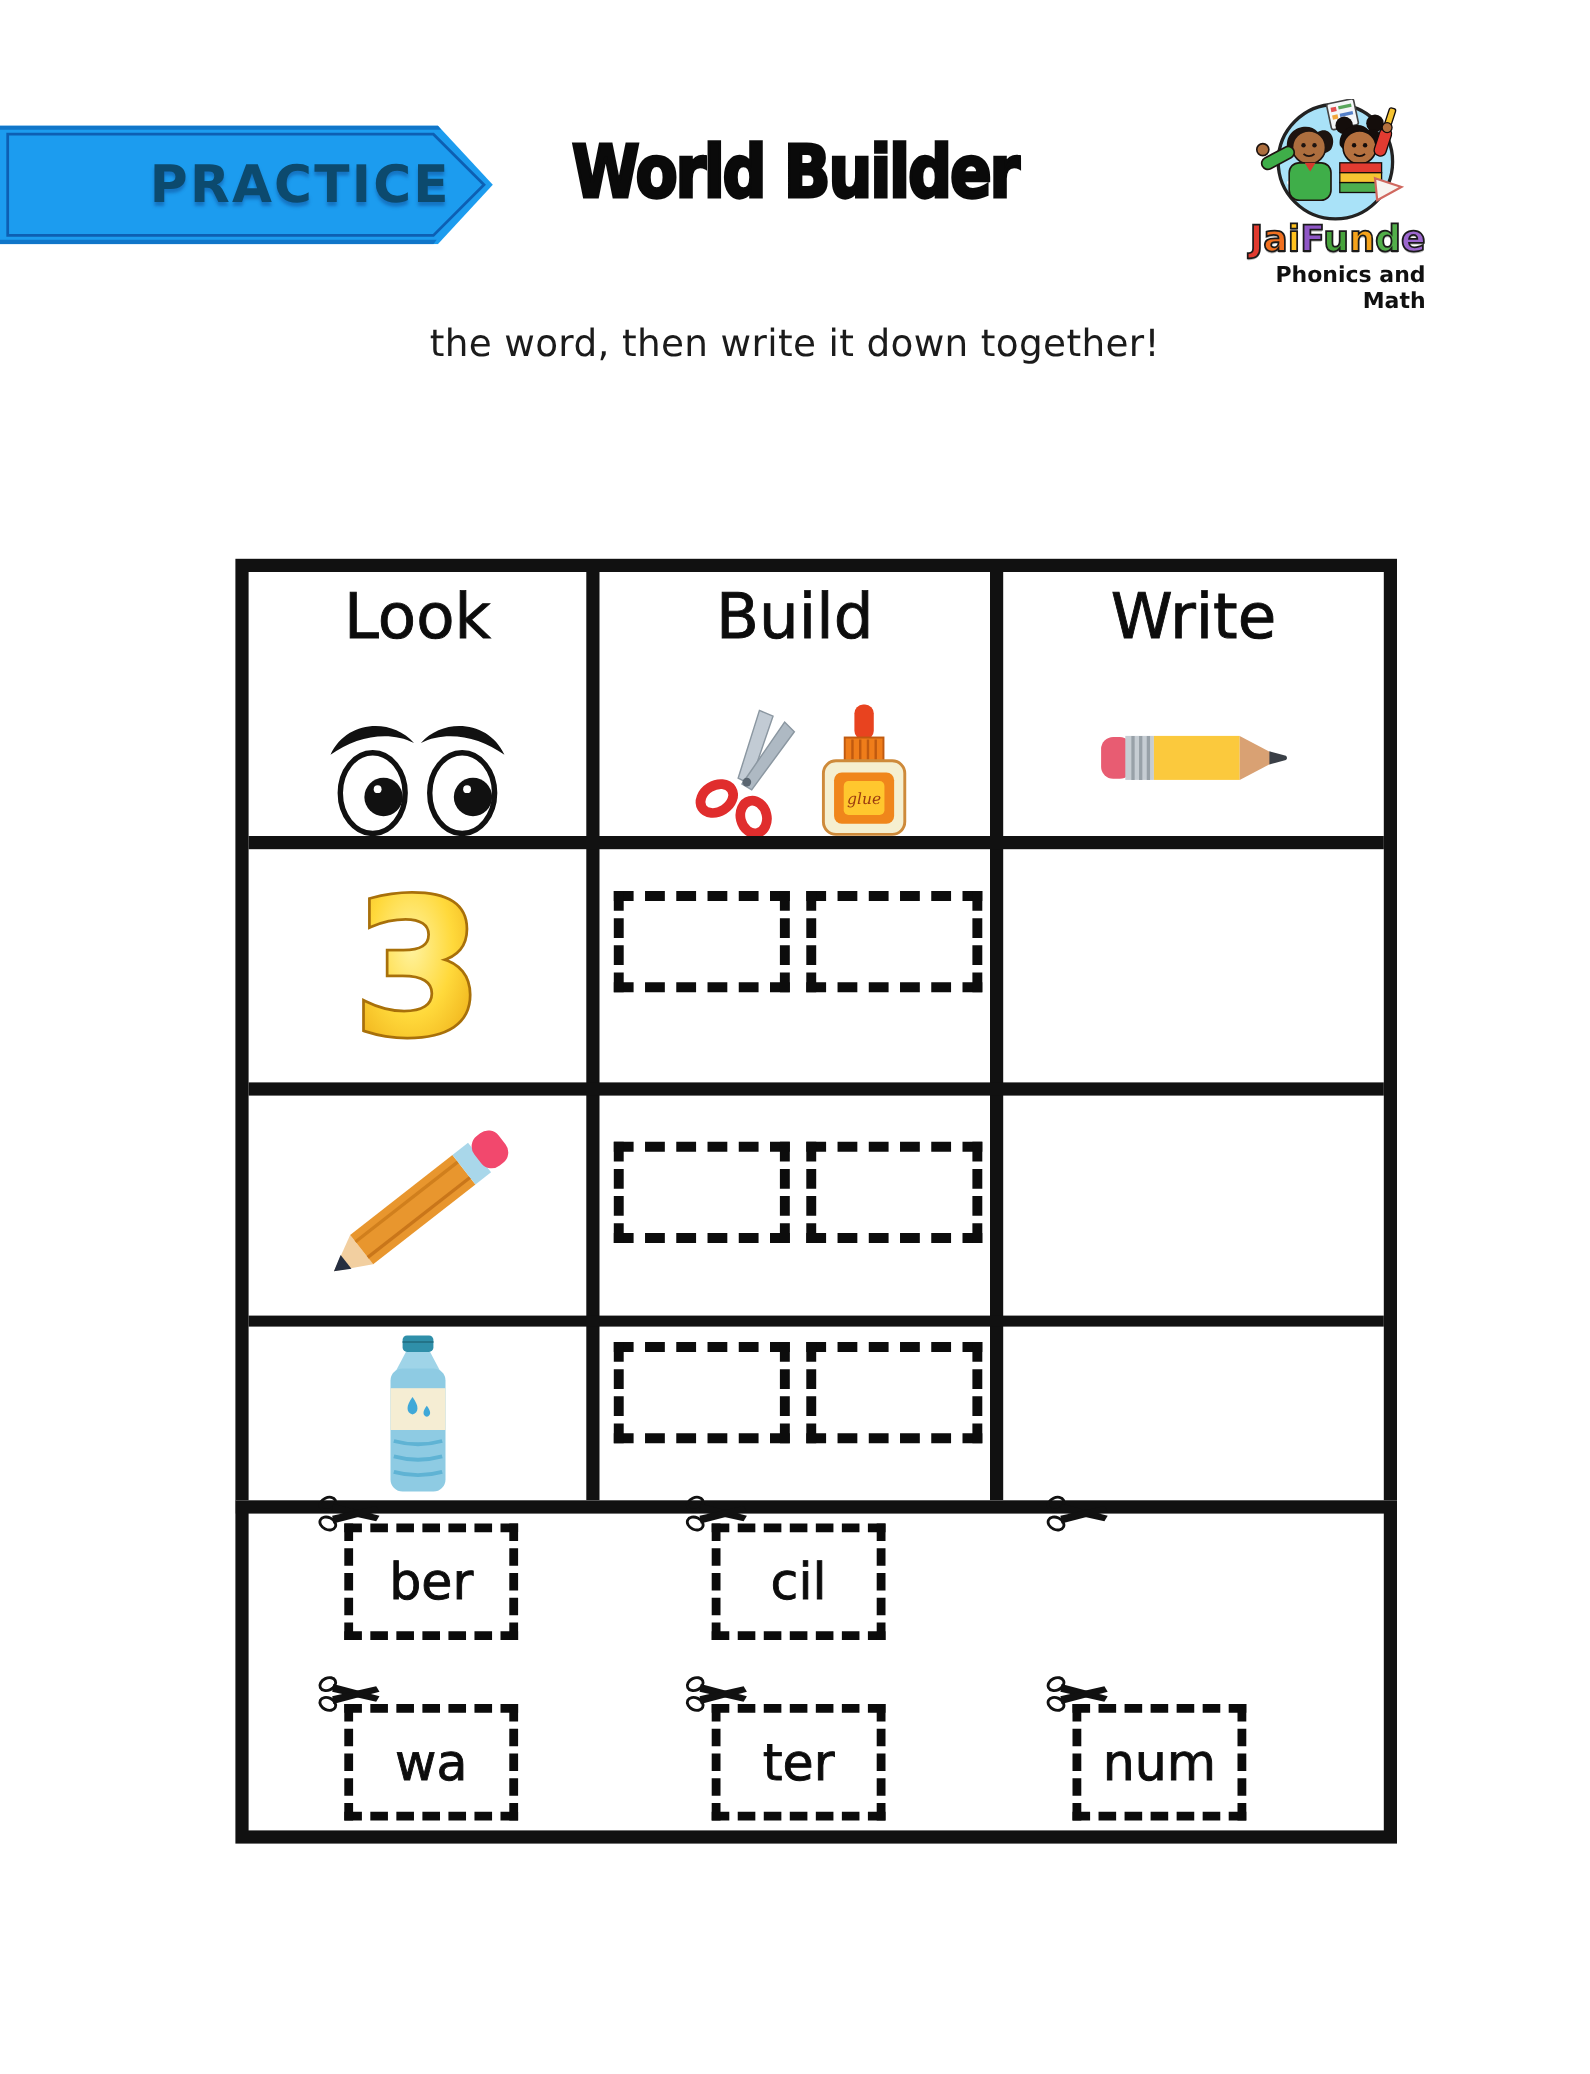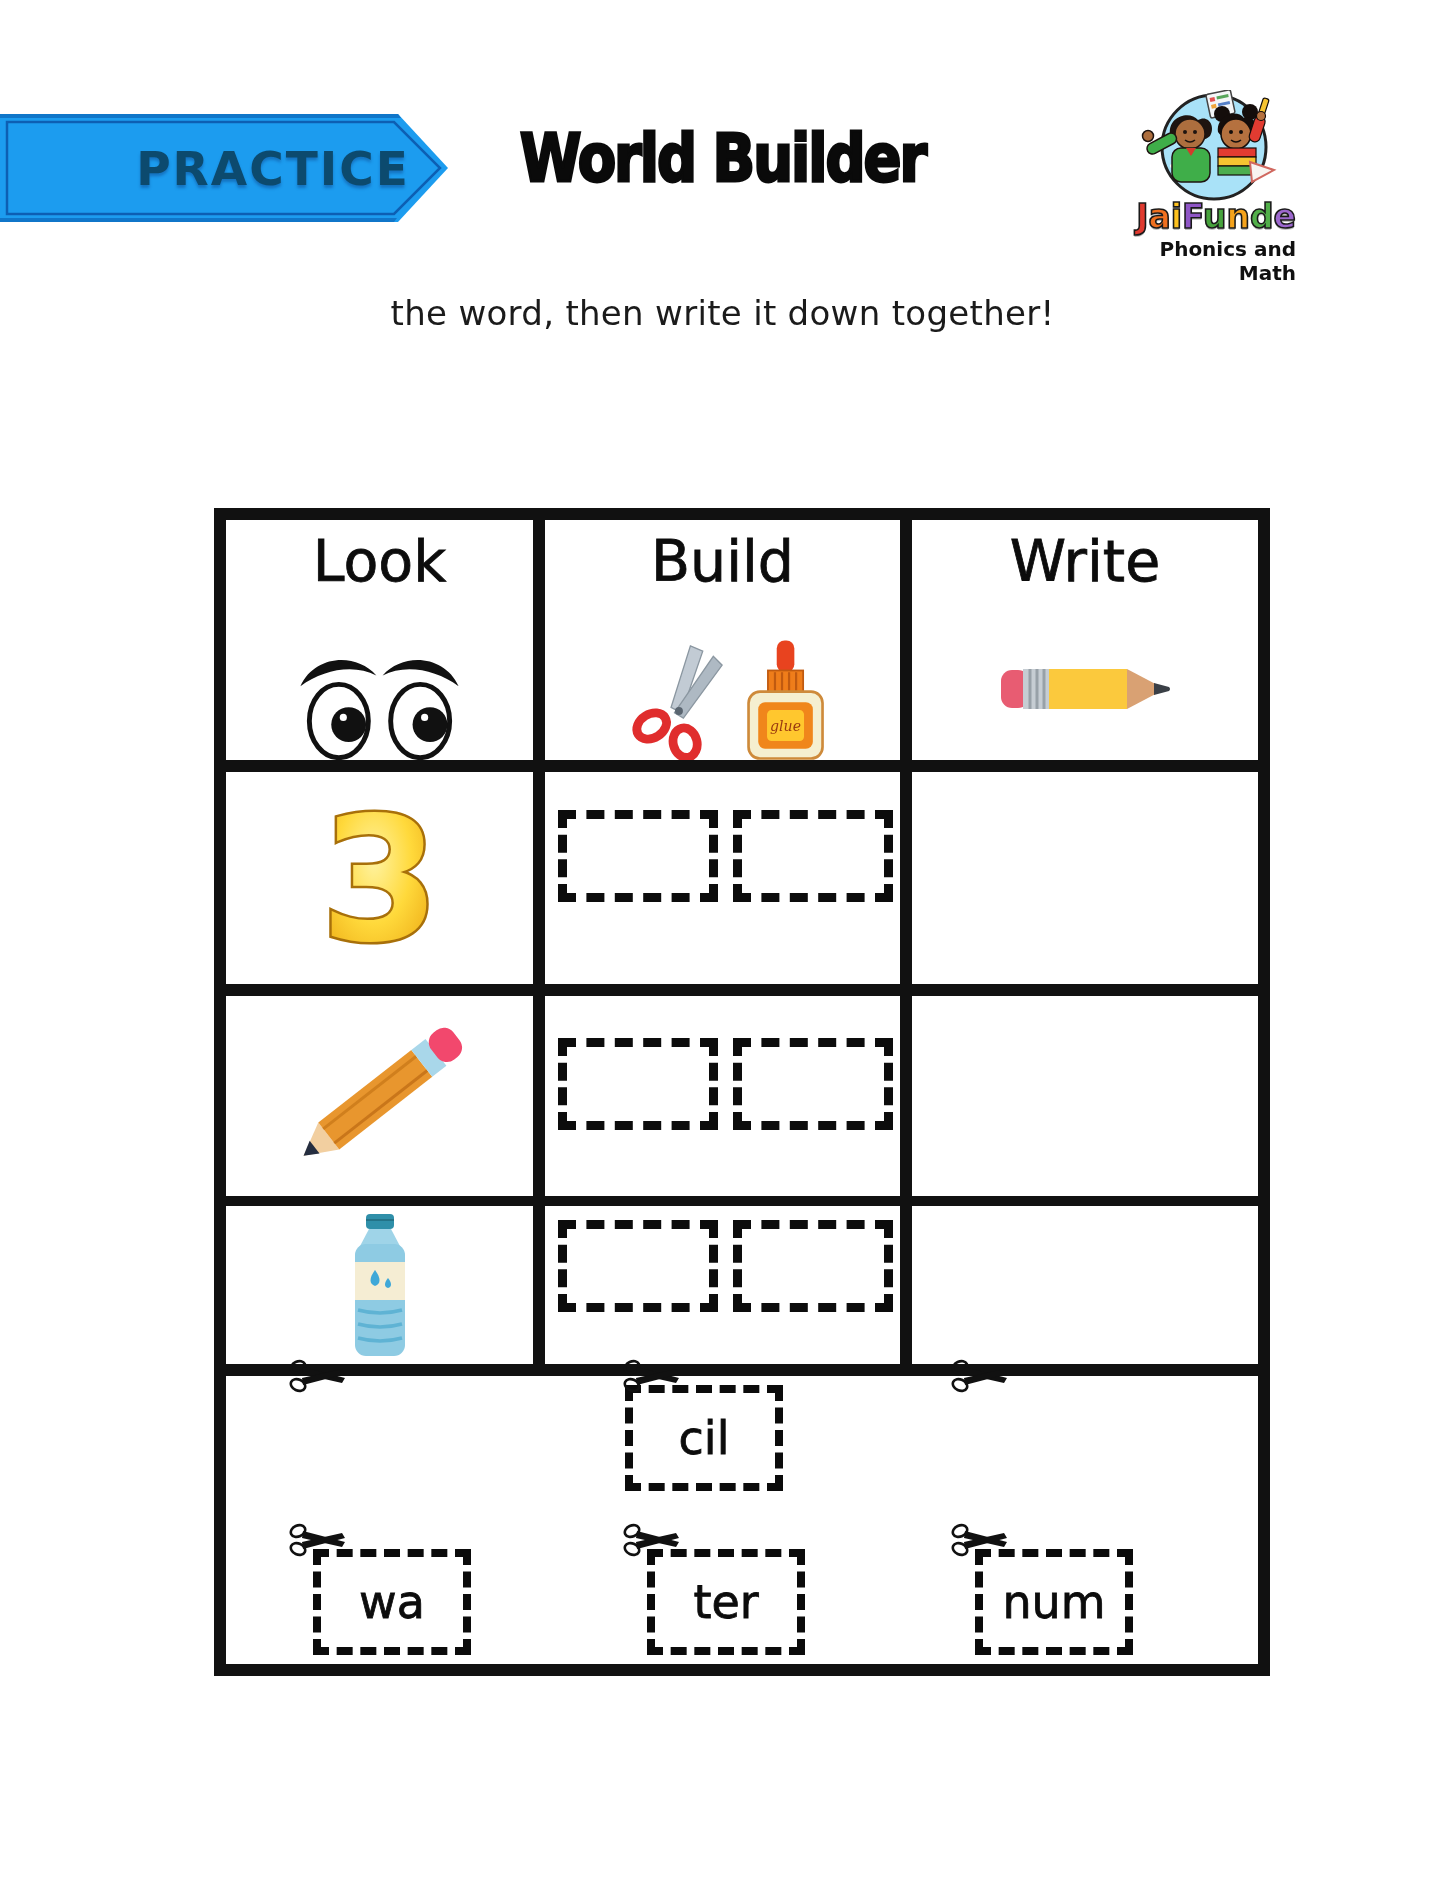--- a/index.html
+++ b/index.html
@@ -54,21 +54,21 @@
 
   .write-cell { position:absolute; left:686px; width:346px; }
   .write-cell.row1 { top:252px; height:212px; } .write-cell.row2 { top:476px; height:200px; } .write-cell.row3 { top:686px; height:158px; }
 
   
   .table-letters { position:absolute; left:214px; top:1364px; width:1056px; height:312px;
     border:12px solid #111; background:#fff; }
   .tile { position:absolute; width:158px; height:106px; border:8px dashed #0b0b0b;
     display:flex; align-items:center; justify-content:center;
     font-size:46px; color:#0c0c0c; -webkit-text-stroke:0.8px #0c0c0c; }
-  .tile.a1 { left:87px;  top:9px; }  .tile.a2 { left:399px; top:9px;justify-content:center; }  .tile.a3 { left:749px; top:9px; }
+  .tile.a1 { left:87px;  top:9px; }  .tile.a2 { left:421px; top:9px;justify-content:center; }  .tile.a3 { left:749px; top:9px; }
   .tile.b1 { left:87px;  top:173px; } .tile.b2 { left:421px; top:173px; } .tile.b3 { left:749px; top:173px; }
   .tile-scissors { position:absolute; width:58px; height:40px; z-index:3; }
   .tile-scissors.a1 { left:63px;  top:-20px; } .tile-scissors.a2 { left:397px; top:-20px; } .tile-scissors.a3 { left:725px; top:-20px; }
   .tile-scissors.b1 { left:63px;  top:144px; } .tile-scissors.b2 { left:397px; top:144px; } .tile-scissors.b3 { left:725px; top:144px; }
 
   
   .footer-bar { position:absolute; left:0; top:1713px; width:100%; height:172px; background:#1B9CEF; }
   .footer-text { padding-top:27px; text-align:center; font-size:24px; font-weight:bold;
     letter-spacing:7px; color:#ffffff; }
 
@@ -251,20 +251,23 @@
     <div class="slot sr row2"></div>
     <div class="slot sl row3"></div>
     <div class="slot sr row3"></div>
 
     <div class="write-cell row1"></div>
     <div class="write-cell row2"></div>
     <div class="write-cell row3"></div>
   </div>
 
   <div class="table-letters">
+    <div class="tile a1">
+        <span>ber</span>
+      </div>
     <div class="tile a2">
         <span>cil</span>
       </div>
     <div class="tile b1">
         <span>wa</span>
       </div>
     <div class="tile b2">
         <span>ter</span>
       </div>
     <div class="tile b3">

